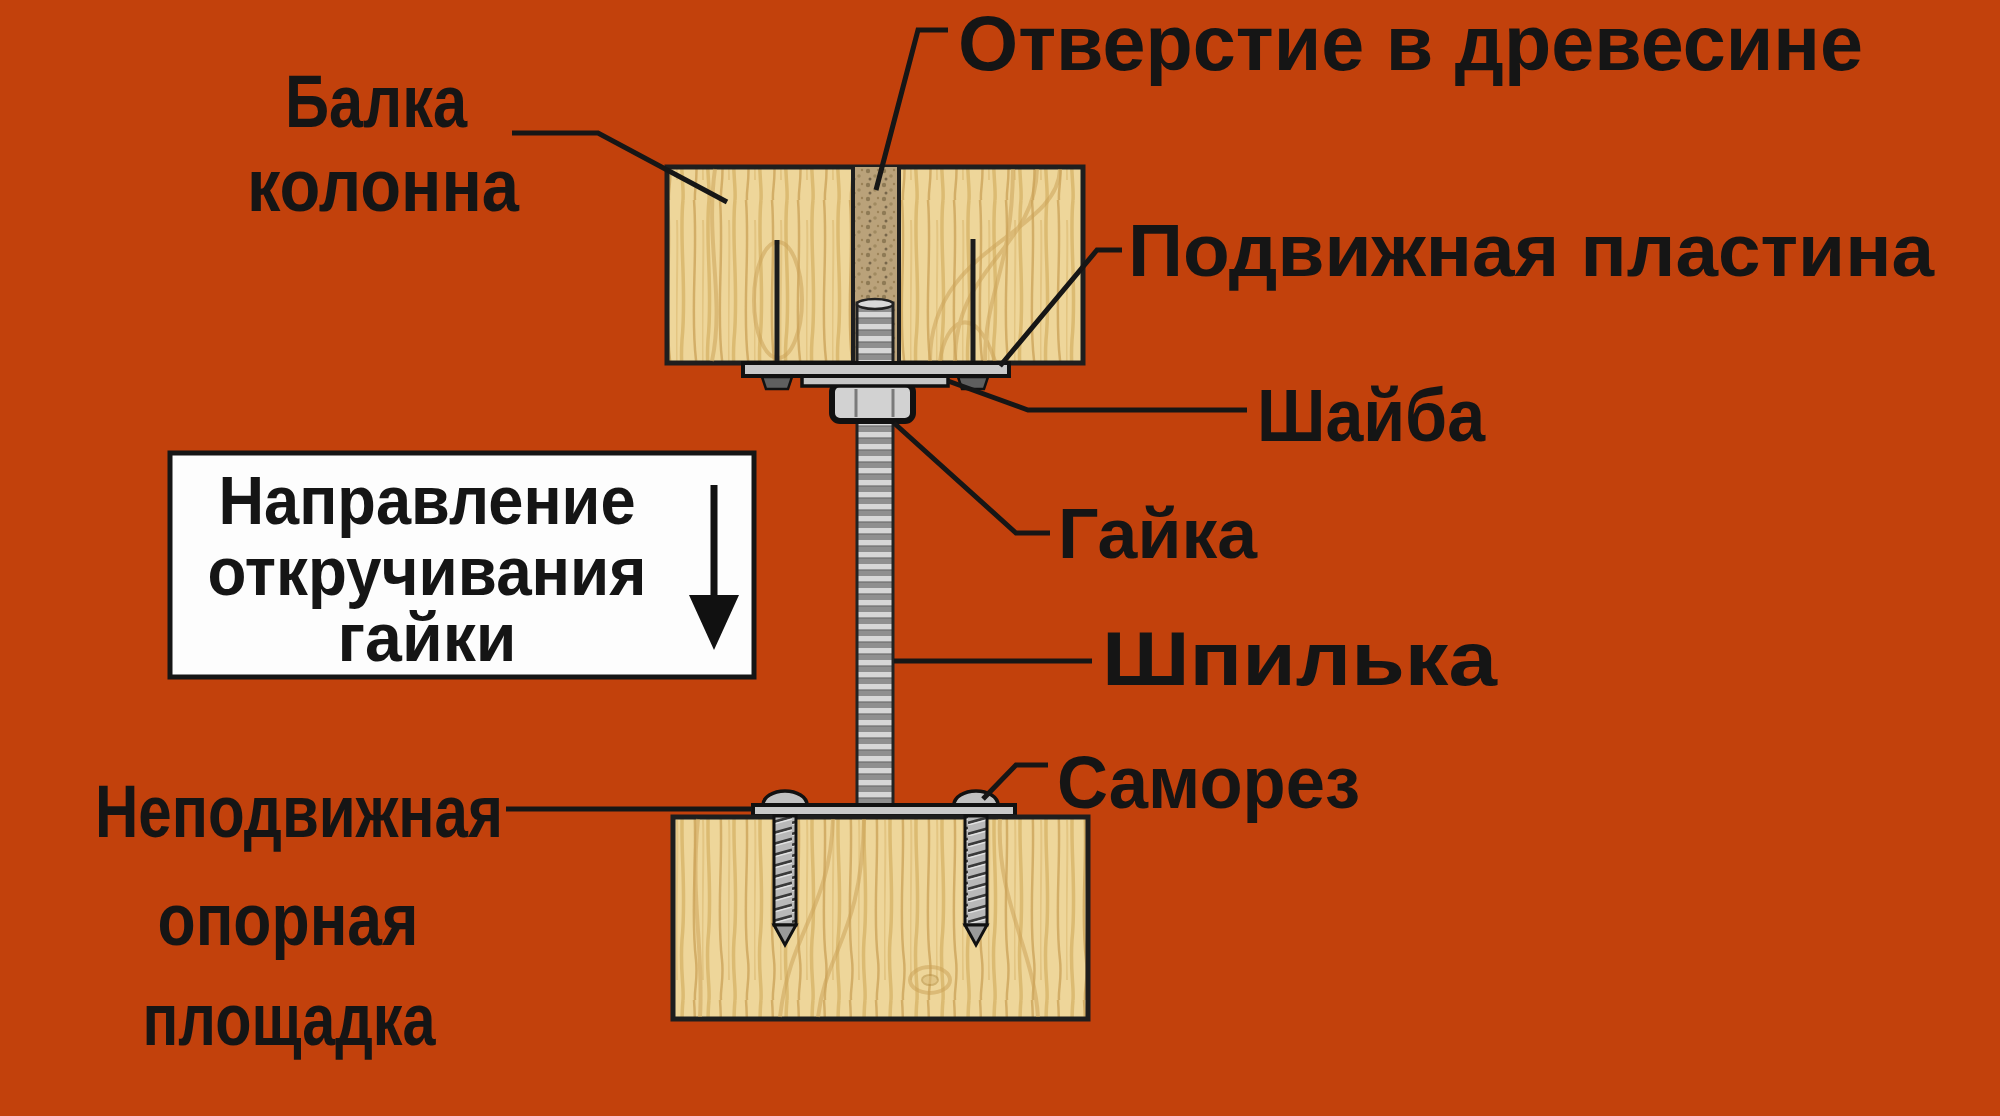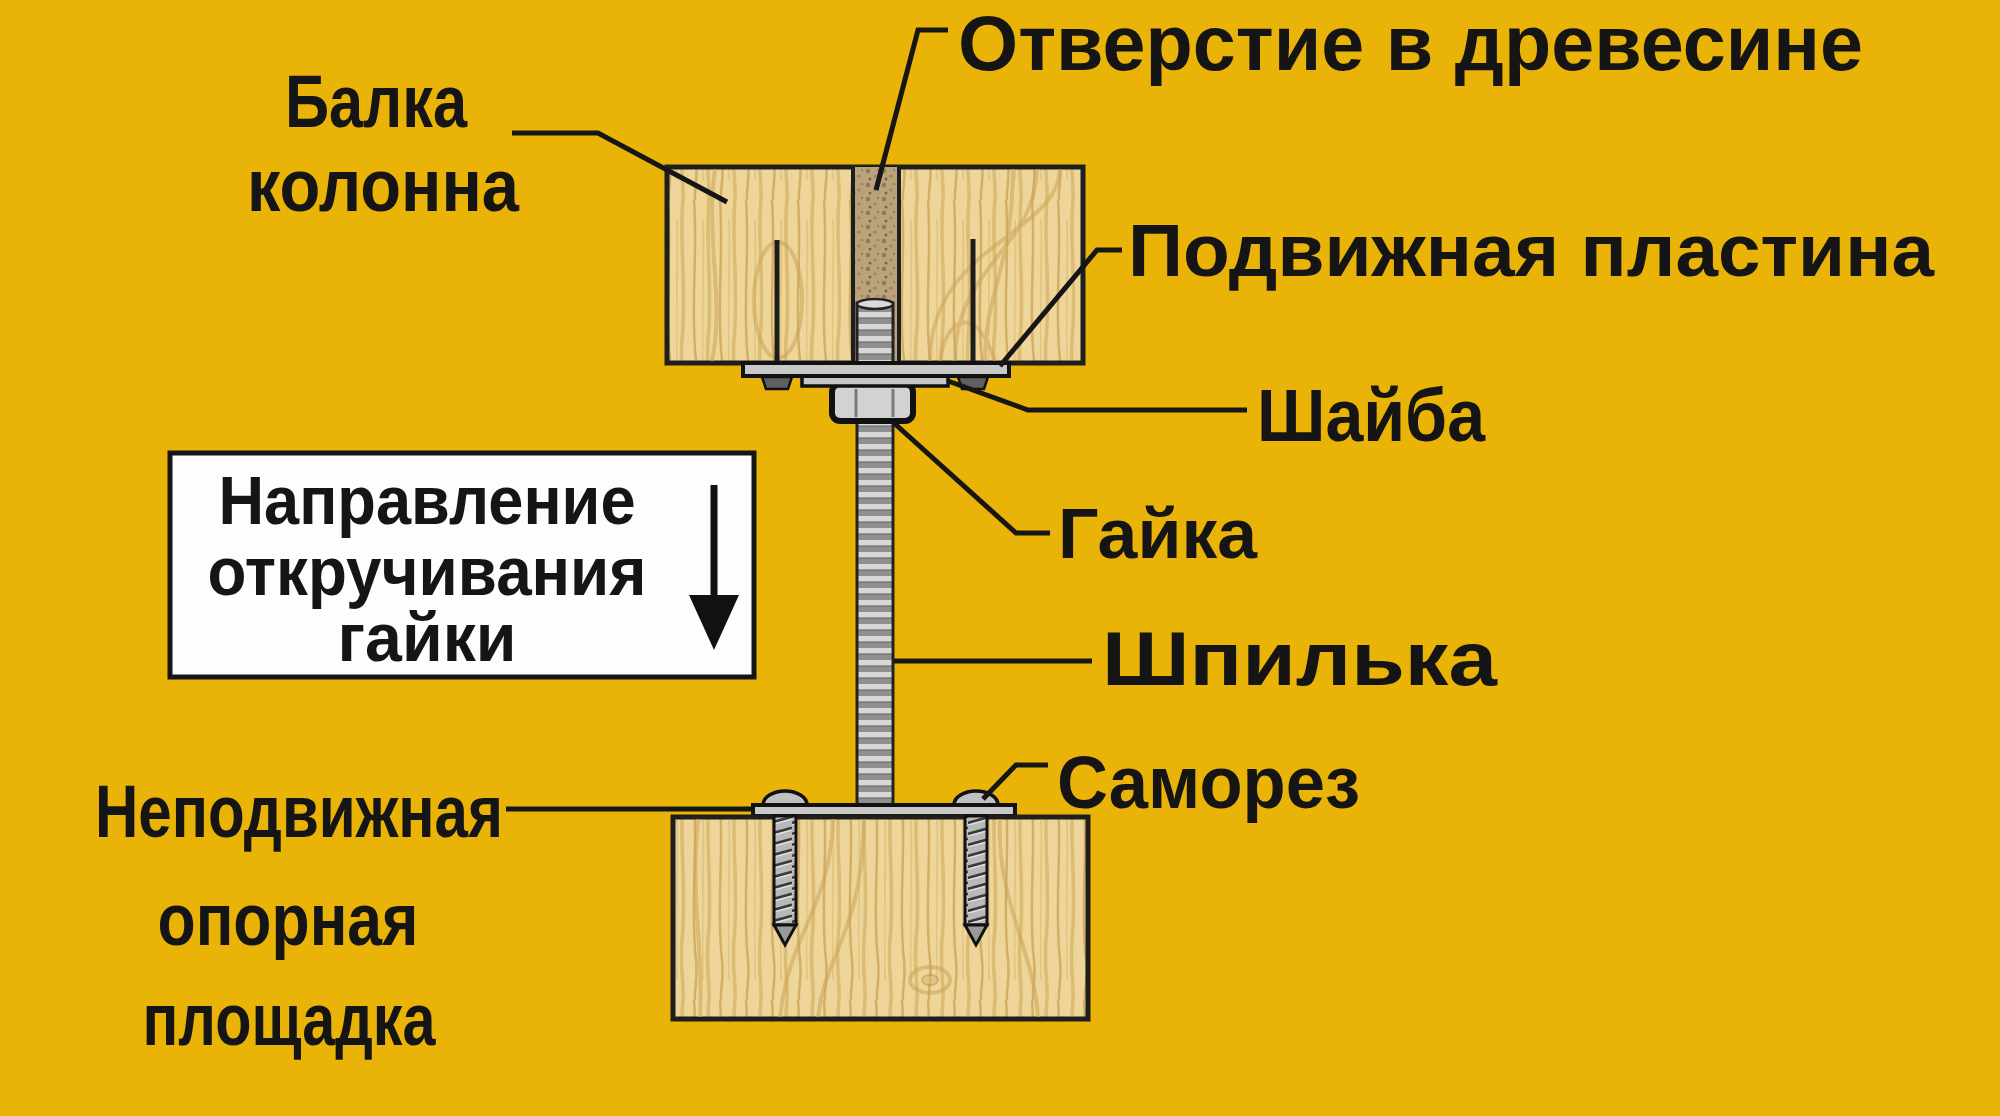--- a/index.html
+++ b/index.html
@@ -1,19 +1,19 @@
 <!DOCTYPE html>
 <html><head>
 <meta charset="utf-8">
 <style>
   html,body{margin:0;padding:0;background:#ffffff;}
   .stage{
     position:relative;
     width:2000px;height:1116px;
-    background:#eab308;
+    background:#c2410c;
     overflow:hidden;
     font-family:"Liberation Sans", sans-serif;
   }
   .stage svg{position:absolute;left:0;top:0;}
   text{
     fill:#151515;
     font-family:"Liberation Sans", sans-serif;
     font-weight:700;
   }
 </style>

